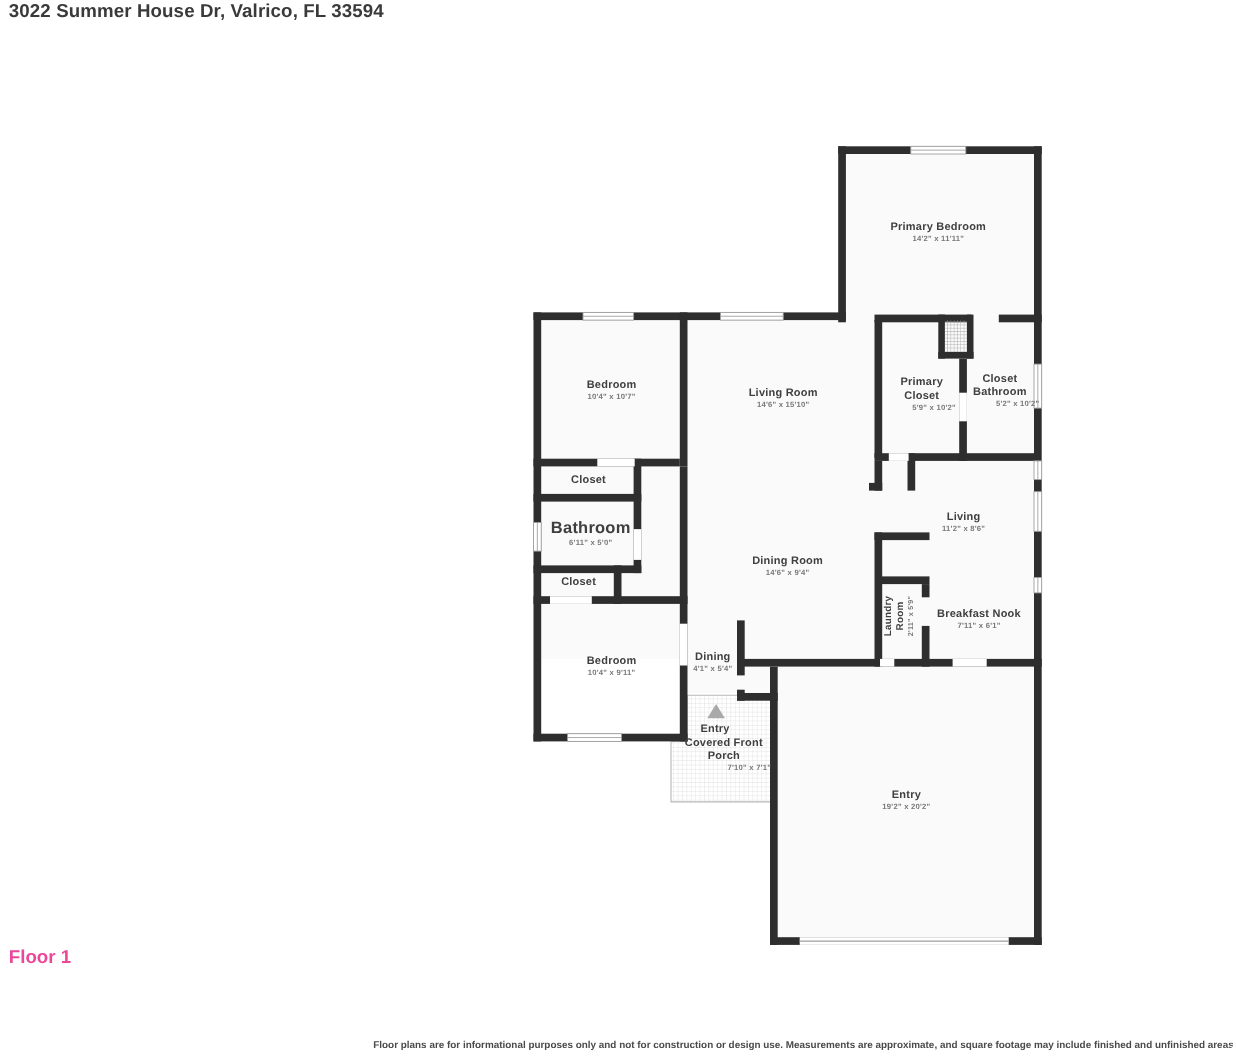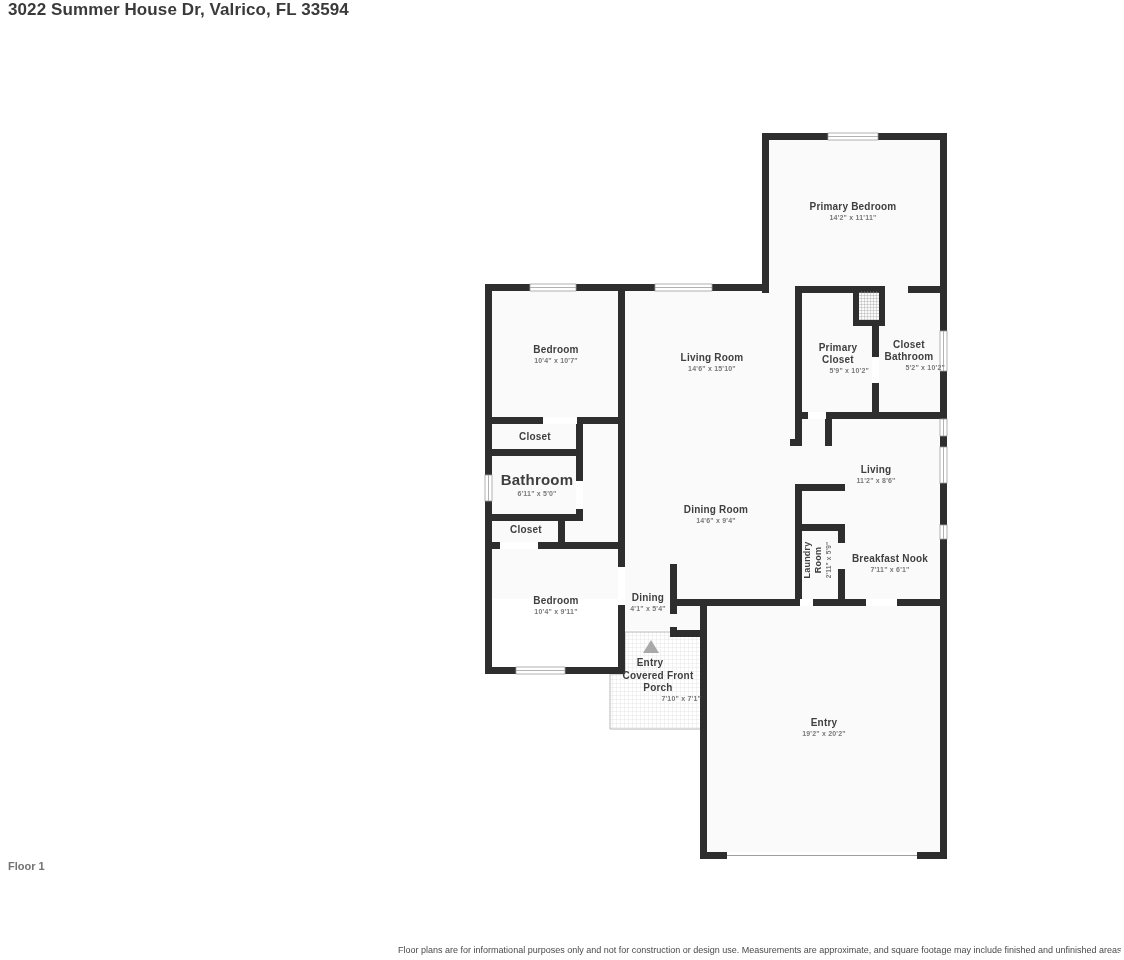--- a/index.html
+++ b/index.html
@@ -1,20 +1,20 @@
 <!DOCTYPE html>
 <html><head>
 <meta charset="utf-8">
 <style>
   html,body{margin:0;padding:0;background:#ffffff;}
   body{font-family:"Liberation Sans", sans-serif;}
   .page{position:relative;width:1124px;height:960px;background:#fff;overflow:hidden;border-radius:20px;}
   .addr{position:absolute;left:8px;top:0px;font-size:17px;font-weight:700;color:#3a3a3a;letter-spacing:.1px;}
-  .floor-label{position:absolute;left:8px;top:860px;font-size:11px;font-weight:700;color:#737373;}
-  .disclaimer{position:absolute;right:0px;top:945px;font-size:9px;font-weight:400;color:#4a4a4a;white-space:nowrap;}
+  .floor-label{position:absolute;left:8px;top:860px;font-size:17px;font-weight:700;color:#ec4899;}
+  .disclaimer{position:absolute;right:0px;top:945px;font-size:9px;font-weight:700;color:#4a4a4a;white-space:nowrap;}
   .plan{position:absolute;left:0;top:0;width:1124px;height:960px;margin-top:19px;}
   .plan svg{position:absolute;left:0;top:0;}
   .room-label{position:absolute;transform:translate(-50%,-50%);text-align:center;white-space:nowrap;display:flex;flex-direction:column;align-items:center;gap:1px;}
   .room-label .rn{font-size:10px;font-weight:600;color:#3f3f3f;letter-spacing:.2px;line-height:1.2;}
   .room-label .rd{font-size:7px;font-weight:600;color:#787878;letter-spacing:.2px;line-height:1.2;}
   .room-label.wrap{white-space:normal;align-items:flex-end;}
   .room-label.rot{transform:translate(-50%,-50%) rotate(-90deg);white-space:normal;width:50px;}
   .room-label.rot .rn{font-size:9px;}
   .room-label.rot .rd{font-size:6.5px;}
   .room-label.small .rn{font-size:15px;}

